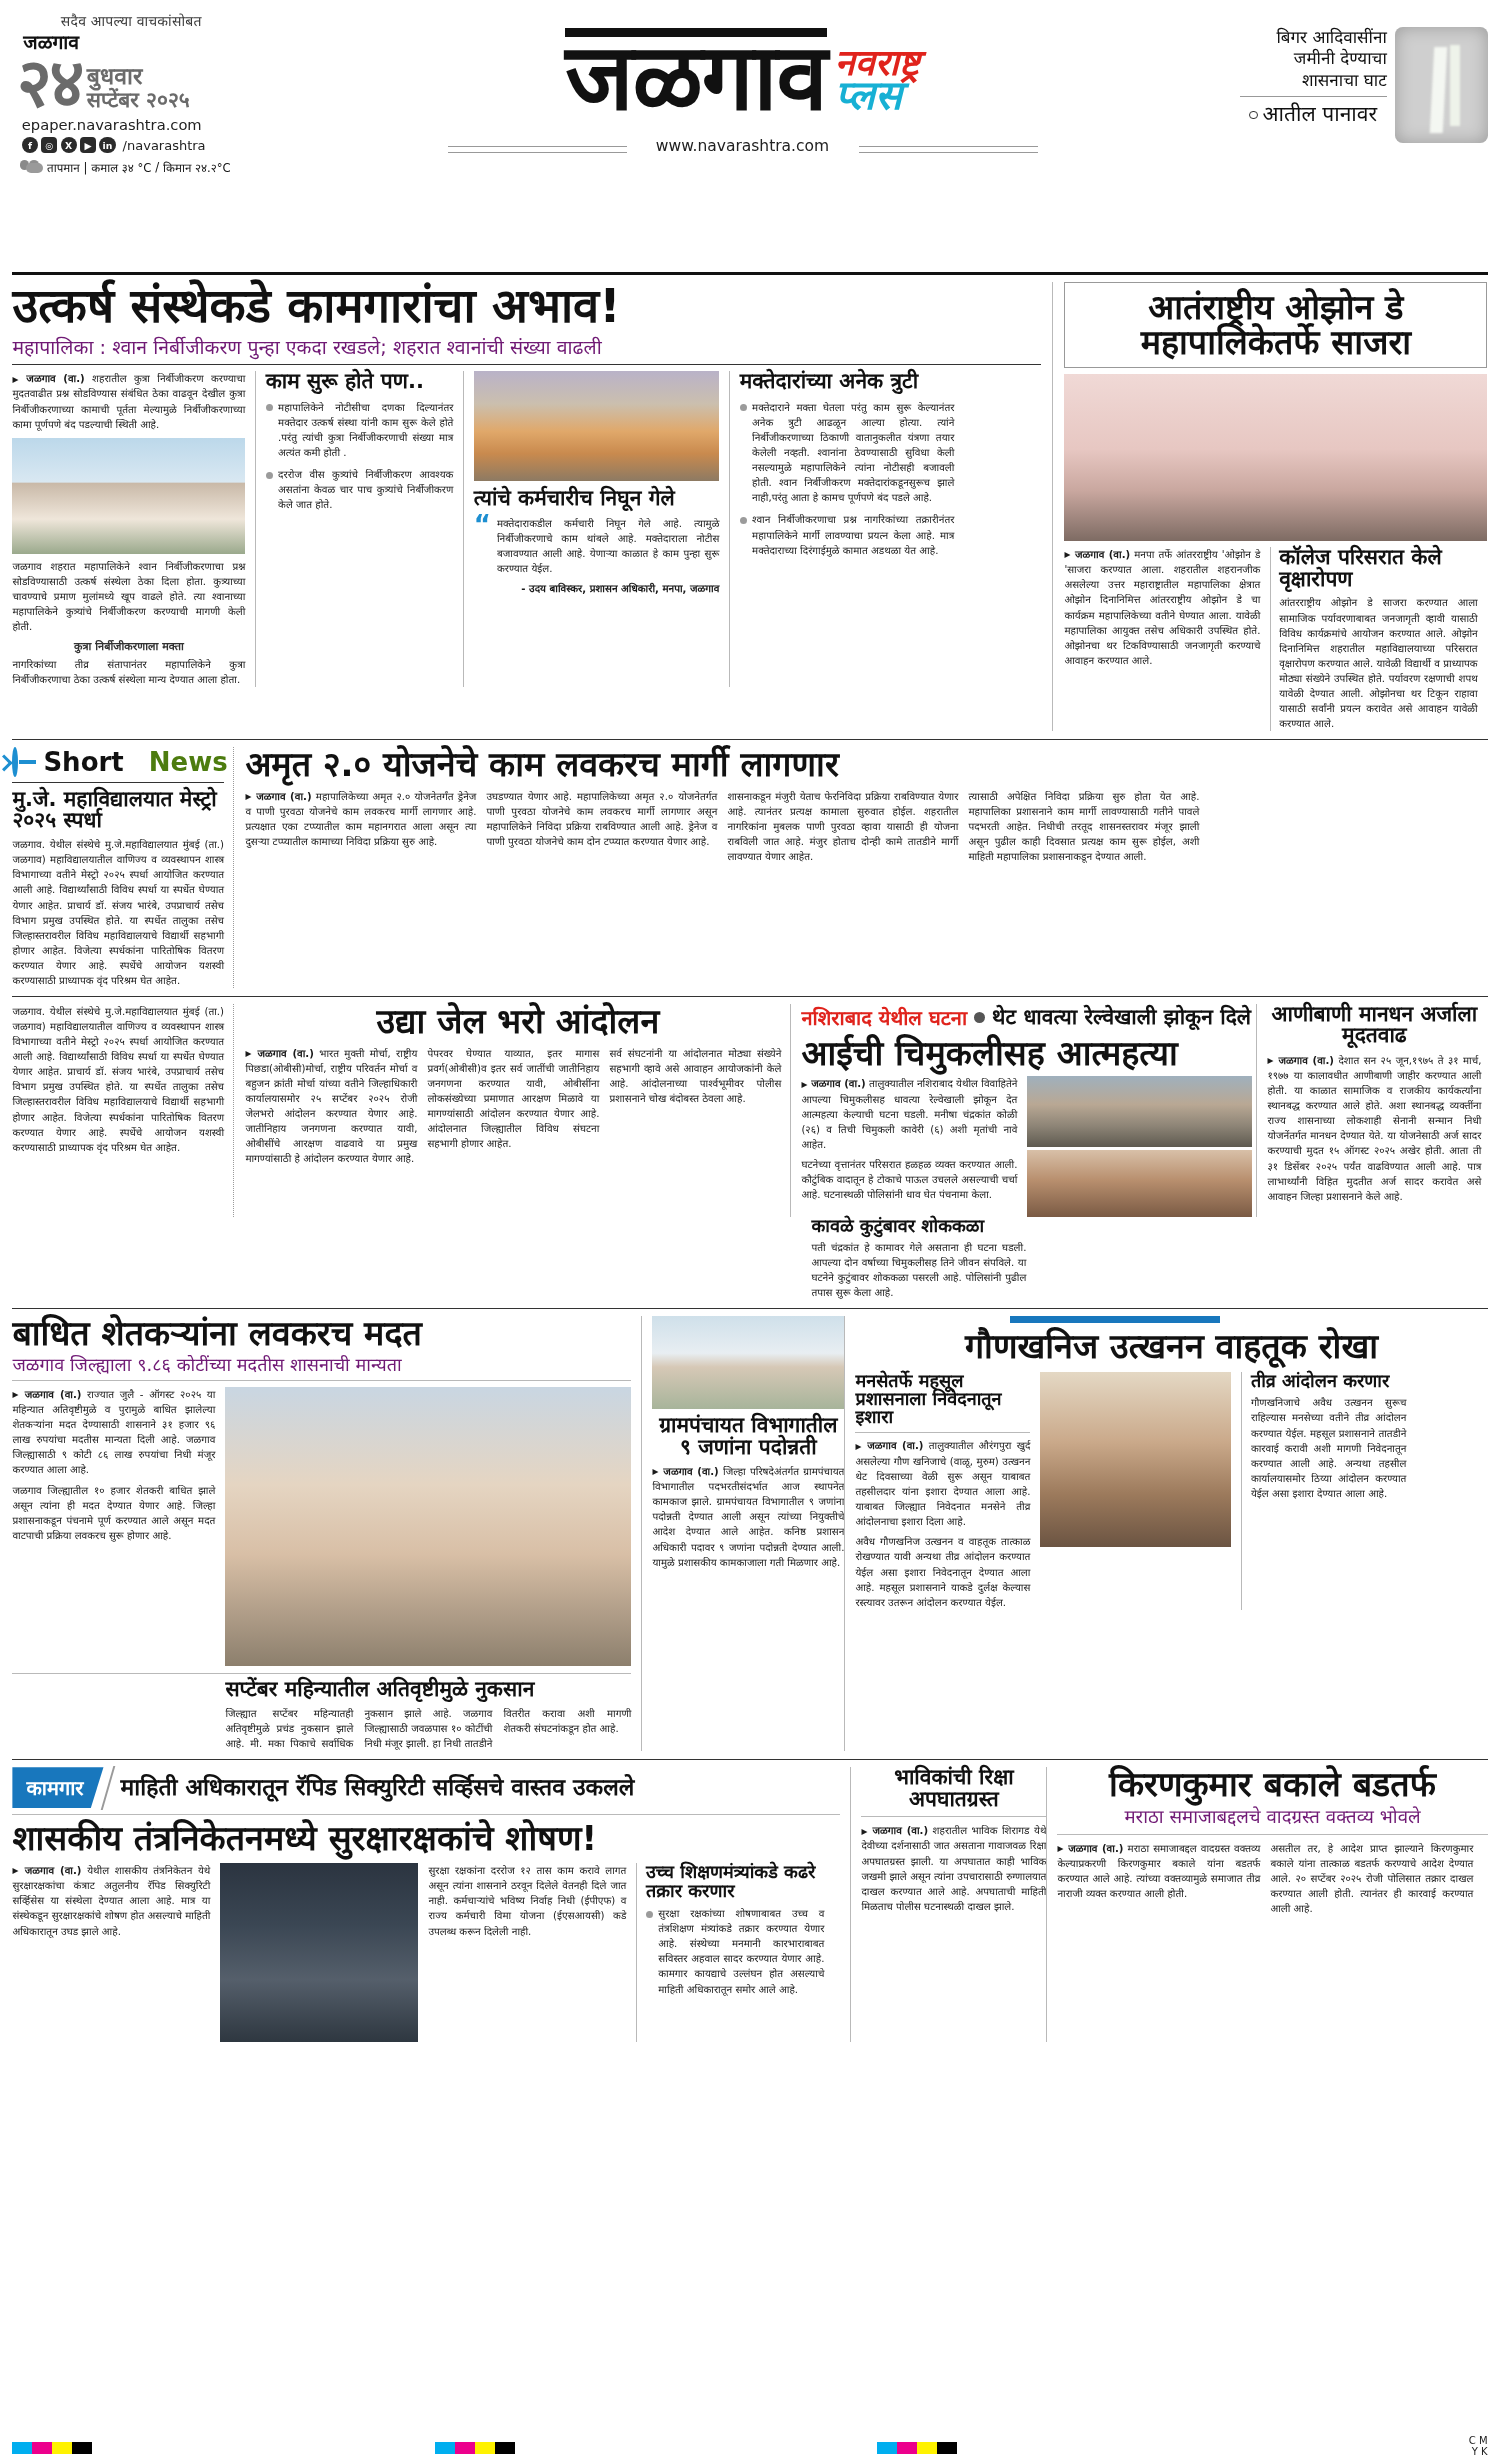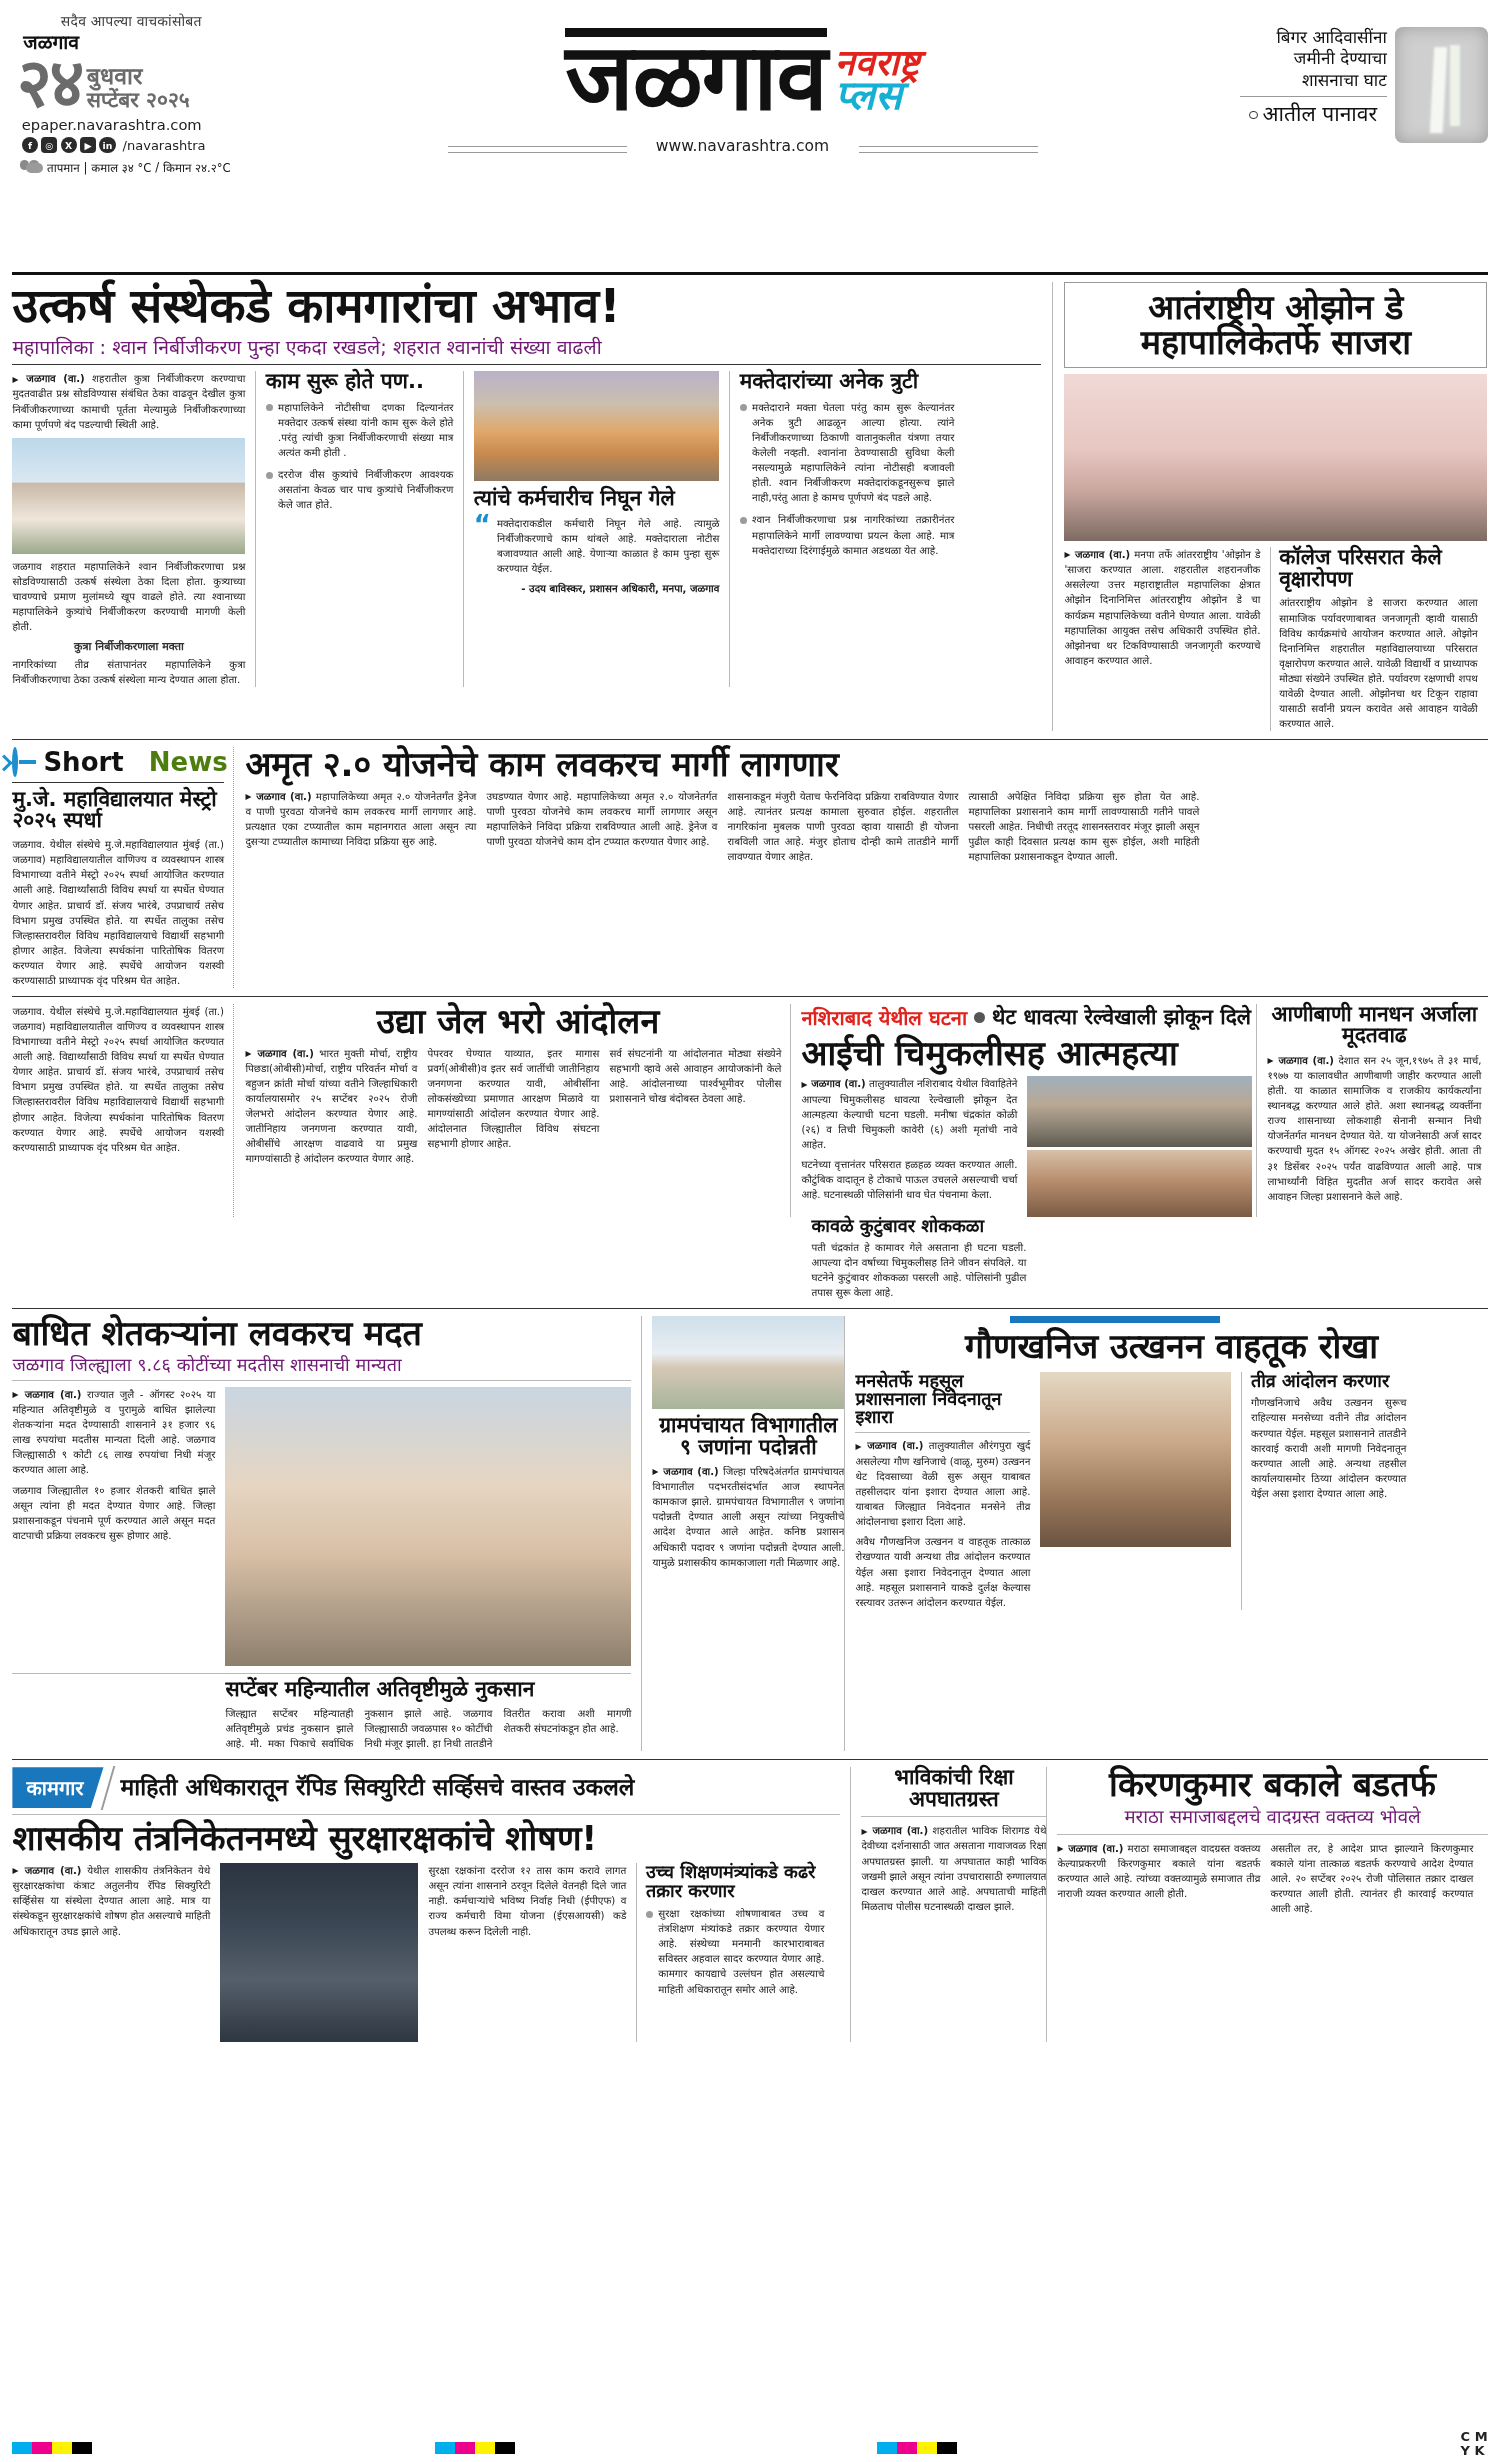--- a/index.html
+++ b/index.html
@@ -108,21 +108,21 @@
 
   .redtag { color:#e0231c; font-weight:bold; font-size:20px; }
   .bluebar { height:7px; background:#1877bd; }
 
   
   .cmyk { position:absolute; left:12.4px; bottom:7.8px; display:flex; gap:0; }
   .cmyk span { width:20px;height:12.4px;display:block; }
   .cmyk2 { position:absolute; left:435px; bottom:7.8px; display:flex; }
   .cmyk3 { position:absolute; left:877px; bottom:7.8px; display:flex; }
   .cmyk4 { position:absolute; right:93px; bottom:7.8px; display:flex; }
-  .cmyklabel { position:absolute; right:12.4px; bottom:4.7px; font-size:13px; line-height:1.05; text-align:left; color:#222;font-weight:bold;}
+  .cmyklabel { position:absolute; right:12.4px; bottom:4.7px; font-size:10px; line-height:1.05; text-align:right; color:#222;}
 </style>
 </head>
 <body>
 
 <div class="page">
 
   <div class="masthead">
 
     <div class="mh-left">
       <div class="mh-tag">सदैव आपल्या वाचकांसोबत</div>
@@ -281,21 +281,21 @@
       <div class="hl h-big">अमृत २.० योजनेचे काम लवकरच मार्गी लागणार</div>
       <div style="display:flex; gap:10px; margin-top:7px;">
         <div style="width:231px;">
           <div class="body-t">
             <span class="dateline">जळगाव (वा.)</span>
             <span>महापालिकेच्या अमृत २.० योजनेतर्गंत ड्रेनेज व पाणी पुरवठा योजनेचे काम लवकरच मार्गी लागणार आहे. प्रत्यक्षात एका टप्प्यातील काम महानगरात आला असून त्या दुसऱ्या टप्प्यातील कामाच्या निविदा प्रक्रिया सुरु आहे.</span>
           </div>
         </div>
         <div style="width:231px;" class="body-t">उघडण्यात येणार आहे. महापालिकेच्या अमृत २.० योजनेतर्गत पाणी पुरवठा योजनेचे काम लवकरच मार्गी लागणार असून महापालिकेने निविदा प्रक्रिया राबविण्यात आली आहे. ड्रेनेज व पाणी पुरवठा योजनेचे काम दोन टप्प्यात करण्यात येणार आहे.</div>
         <div style="width:231px;" class="body-t">शासनाकडून मंजुरी येताच फेरनिविदा प्रक्रिया राबविण्यात येणार आहे. त्यानंतर प्रत्यक्ष कामाला सुरुवात होईल. शहरातील नागरिकांना मुबलक पाणी पुरवठा व्हावा यासाठी ही योजना राबविली जात आहे. मंजुर होताच दोन्ही कामे तातडीने मार्गी लावण्यात येणार आहेत.</div>
-        <div style="width:231px;" class="body-t">त्यासाठी अपेक्षित निविदा प्रक्रिया सुरु होता येत आहे. महापालिका प्रशासनाने काम मार्गी लावण्यासाठी गतीने पावले पसरली आहेत. निधीची तरतूद शासनस्तरावर मंजूर झाली असून पुढील काही दिवसात प्रत्यक्ष काम सुरू होईल, अशी माहिती महापालिका प्रशासनाकडून देण्यात आली.</div>
+        <div style="width:231px;" class="body-t">त्यासाठी अपेक्षित निविदा प्रक्रिया सुरु होता येत आहे. महापालिका प्रशासनाने काम मार्गी लावण्यासाठी गतीने पावले पदभरती आहेत. निधीची तरतूद शासनस्तरावर मंजूर झाली असून पुढील काही दिवसात प्रत्यक्ष काम सुरू होईल, अशी माहिती महापालिका प्रशासनाकडून देण्यात आली.</div>
       </div>
     </div>
   </div>
 
   <div class="hline2" style="margin-top:7.8px;"></div>
 
   <div style="display:flex; margin-top:7px;">
 
     <div style="width:221px; padding-right:9.3px;">
       <div class="body-t">जळगाव. येथील संस्थेचे मु.जे.महाविद्यालयात मुंबई (ता.) जळगाव) महाविद्यालयातील वाणिज्य व व्यवस्थापन शास्त्र विभागाच्या वतीने मेस्ट्रो २०२५ स्पर्धा आयोजित करण्यात आली आहे. विद्यार्थ्यांसाठी विविध स्पर्धा या स्पर्धेत घेण्यात येणार आहेत. प्राचार्य डॉ. संजय भारंबे, उपप्राचार्य तसेच विभाग प्रमुख उपस्थित होते. या स्पर्धेत तालुका तसेच जिल्हास्तरावरील विविध महाविद्यालयाचे विद्यार्थी सहभागी होणार आहेत. विजेत्या स्पर्धकांना पारितोषिक वितरण करण्यात येणार आहे. स्पर्धेचे आयोजन यशस्वी करण्यासाठी प्राध्यापक वृंद परिश्रम घेत आहेत.</div>

